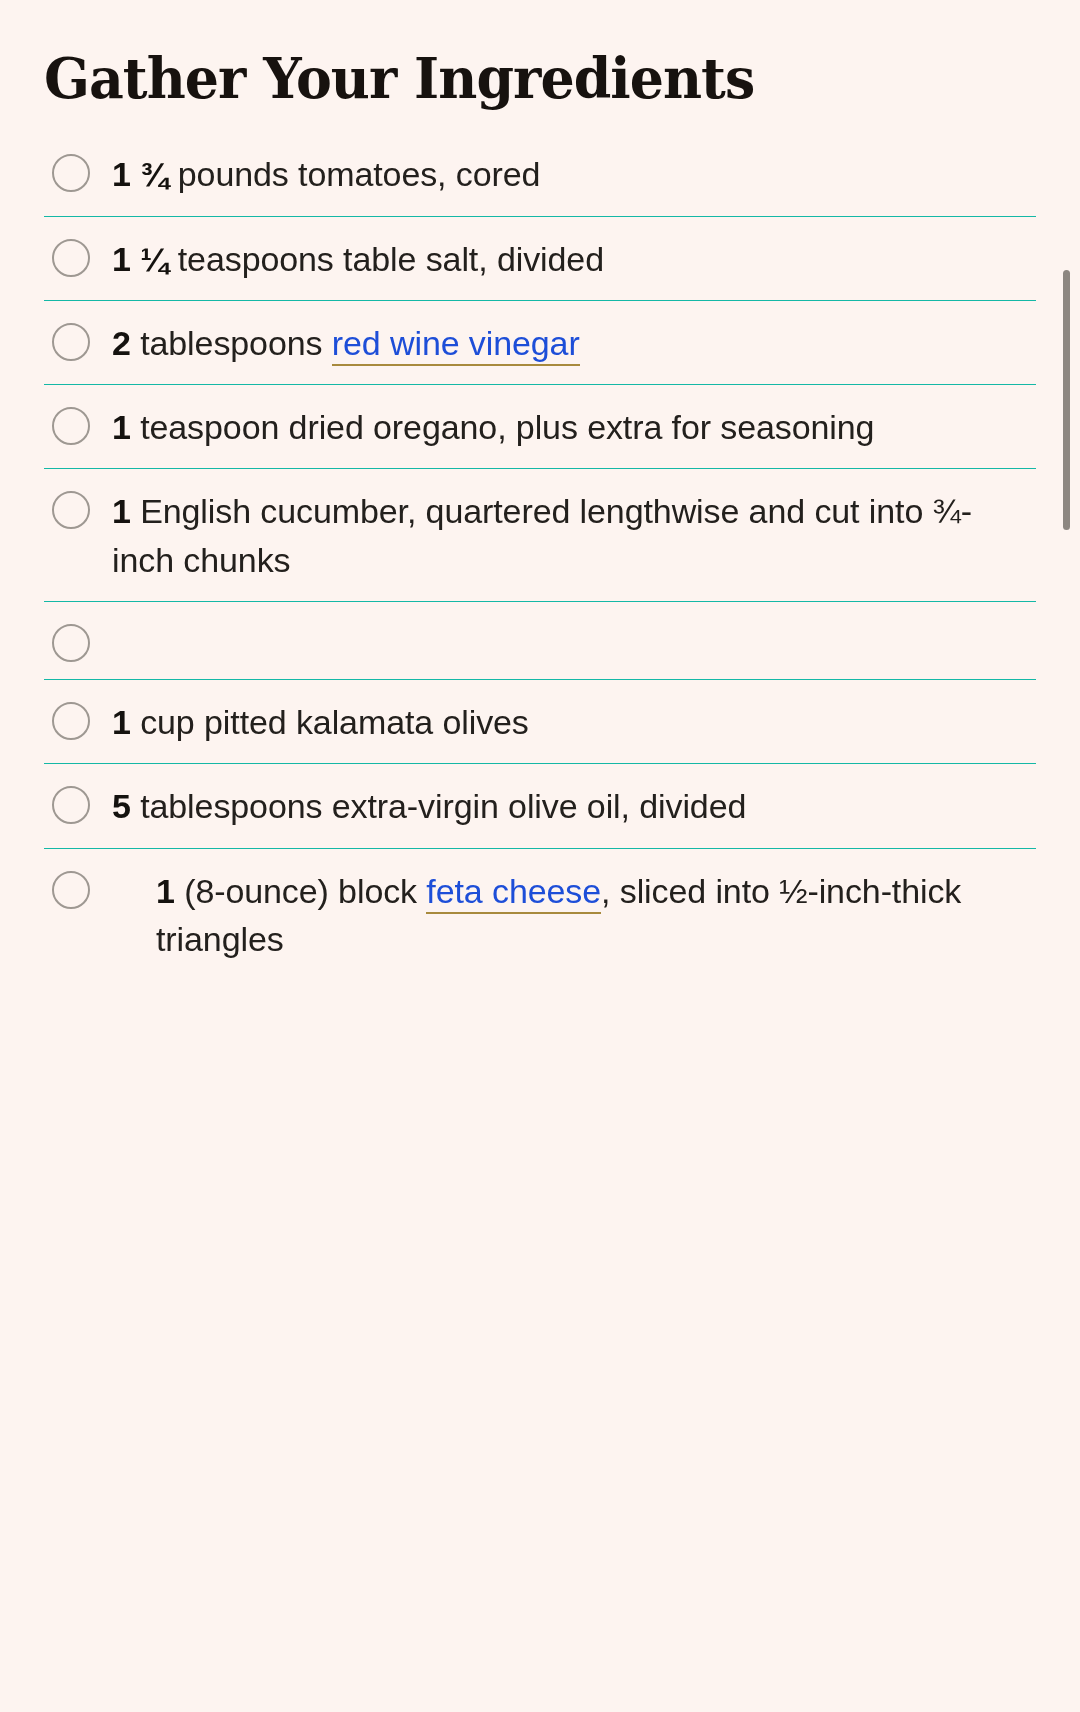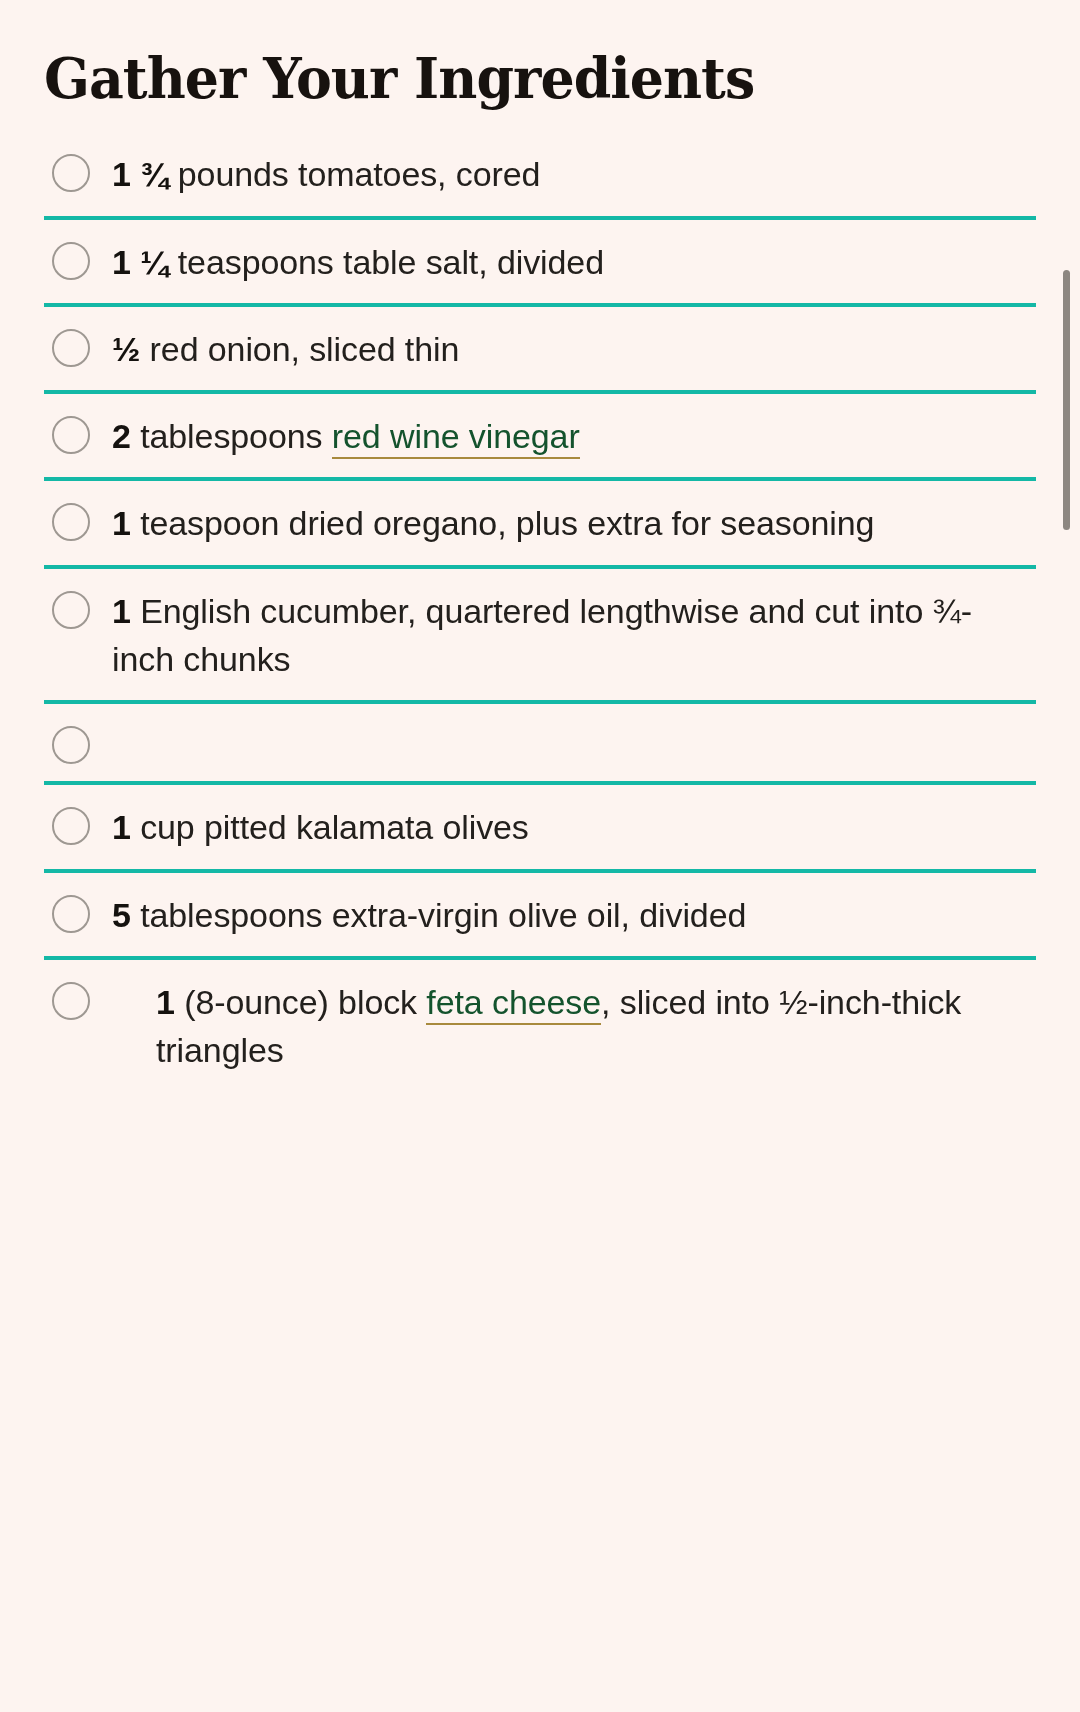--- a/index.html
+++ b/index.html
@@ -41,21 +41,21 @@
   .ingredient-list {
     list-style: none;
     margin: 0;
     padding: 0;
   }
 
   .ingredient {
     display: flex;
     align-items: flex-start;
     padding: 18px 0 17px 0;
-    border-bottom: 4px solid #14b8a6;
+    border-bottom: 1px solid #14b8a6;
   }
   .ingredient:last-child {
     border-bottom: none;
     gap: 44px;
   }
 
   .checkbox {
     flex: 0 0 auto;
     width: 38px;
     height: 38px;
@@ -72,21 +72,21 @@
     line-height: 1.42;
     color: #23201d;
     letter-spacing: -0.1px;
     padding-right: 10px;
   }
   .ing-text .qty {
     font-weight: bold;
     color: #15120f;
   }
   .ing-text .link {
-    color: #14532d;
+    color: #1d4ed8;
     text-decoration: none;
     border-bottom: 2px solid #a88a3d;
     padding-bottom: 2px;
     cursor: pointer;
   }
 
   .scrollbar-track {
     position: absolute;
     right: 10px;
     top: 270px;
@@ -103,24 +103,20 @@
   <h1 class="heading">Gather Your Ingredients</h1>
 
   <ul class="ingredient-list">
       <li class="ingredient">
         <span class="checkbox"></span>
         <span class="ing-text"><b class="qty">1 ¾</b><span> pounds tomatoes, cored</span></span>
       </li>
       <li class="ingredient">
         <span class="checkbox"></span>
         <span class="ing-text"><b class="qty">1 ¼</b><span> teaspoons table salt, divided</span></span>
-      </li>
-      <li class="ingredient">
-        <span class="checkbox"></span>
-        <span class="ing-text"><b class="qty">½</b><span> red onion, sliced thin</span></span>
       </li>
       <li class="ingredient">
         <span class="checkbox"></span>
         <span class="ing-text"><b class="qty">2</b><span> tablespoons </span><a class="link">red wine vinegar</a></span>
       </li>
       <li class="ingredient">
         <span class="checkbox"></span>
         <span class="ing-text"><b class="qty">1</b><span> teaspoon dried oregano, plus extra for seasoning</span></span>
       </li>
       <li class="ingredient">

